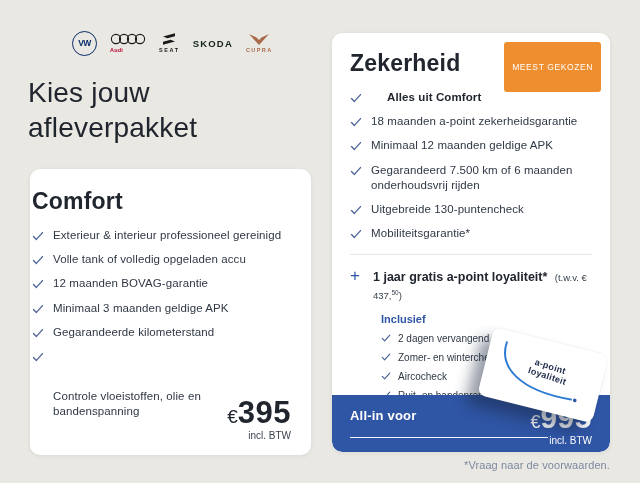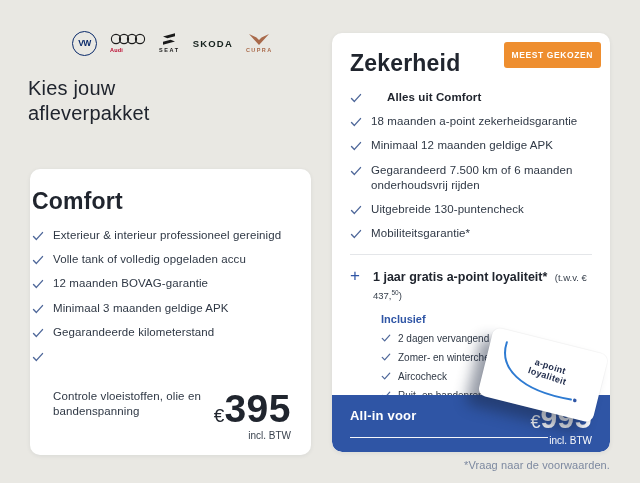--- a/index.html
+++ b/index.html
@@ -16,43 +16,43 @@
   .brands{position:absolute; left:28px; top:28px; display:flex; align-items:center; gap:13px; height:30px;margin-left:44px;}
   .brand{display:flex; flex-direction:column; align-items:center; gap:1px;}
   .brand .wordmark{font-size:5.5px; font-weight:700; letter-spacing:1.6px; color:#1a1a1a;}
   .brand .audi-word{color:var(--audi-red); letter-spacing:.2px; font-size:5.5px; font-weight:700; align-self:flex-start;}
   .brand .cupra-word{color:var(--copper); letter-spacing:1.4px;}
   .skoda-word{font-size:9.5px; font-weight:800; letter-spacing:1.2px; color:var(--skoda);}
   .vw-circle{width:25px;height:25px;border:1.6px solid var(--vw-blue); border-radius:50%; display:flex;align-items:center;justify-content:center;}
   .vw-circle span{font-size:8.5px;font-weight:800;color:var(--vw-blue);letter-spacing:-0.5px;}
 
   
-  .heading{position:absolute; left:28px; top:76px; font-size:20px; line-height:1.24; font-weight:500; color:var(--ink); letter-spacing:.2px;}
+  .heading{position:absolute; left:28px; top:76px; font-size:28px; line-height:1.24; font-weight:500; color:var(--ink); letter-spacing:.2px;}
 
   
   .card{position:absolute; background:var(--card); border-radius:10px; box-shadow:0 1px 4px rgba(40,45,60,.08);}
   .card-comfort{left:30px; top:169px; width:281px; height:286px; padding:19px 2px;}
   .card-zekerheid{left:332px; top:33px; width:278px; height:419px; padding:17px 18px; overflow:hidden;}
 
   .card-title{font-size:23px; font-weight:700; color:var(--ink); letter-spacing:.2px; margin-bottom:13px;}
 
   .feat{display:flex; gap:9px; margin-bottom:9px; align-items:flex-start;}
   .feat svg{flex:0 0 auto; margin-top:2px;}
   .feat .txt{font-size:11.5px; color:var(--body); line-height:1.32; letter-spacing:.1px;}
   .feat.bold .txt{font-weight:700; color:var(--ink);margin-left:16px;}
 
   
   .price-block{position:absolute; right:20px; bottom:14px; text-align:right;}
   .price-line{color:var(--ink); line-height:1;}
   .price-line .cur{font-size:19px; font-weight:400;}
-  .price-line .amt{font-size:39px; font-weight:700; letter-spacing:.5px;}
+  .price-line .amt{font-size:31px; font-weight:700; letter-spacing:.5px;}
   .price-tax{font-size:10px; color:var(--muted); margin-top:2px;}
 
   
-  .badge{position:absolute; top:9px; right:9px; background:var(--badge); color:#fff; font-size:8.5px; font-weight:700; letter-spacing:.6px; padding:8px 8px; border-radius:3px;}
+  .badge{position:absolute; top:9px; right:9px; background:var(--badge); color:#fff; font-size:8.5px; font-weight:400; letter-spacing:.6px; padding:20px 8px; border-radius:3px;}
   .divider{border:0; border-top:1px solid var(--divider); margin:13px 0 12px 0;}
   .addon{display:flex; gap:9px; align-items:baseline;}
   .plus{color:var(--accent); font-size:17px; font-weight:500; line-height:1; flex:0 0 14px;}
   .addon-title{font-size:12.5px; font-weight:700; color:var(--ink);}
   .addon-note{font-size:9.5px; color:var(--muted); margin-left:3px;}
   .addon-note sup{font-size:6.5px;}
   .inclusief{margin-left:31px; margin-top:10px;}
   .inclusief-label{font-size:11px; font-weight:700; color:var(--accent); margin-bottom:7px;}
   .subfeat{display:flex; gap:7px; margin-bottom:6px; align-items:flex-start; max-width:150px;}
   .subfeat svg{flex:0 0 auto; margin-top:1px;}

